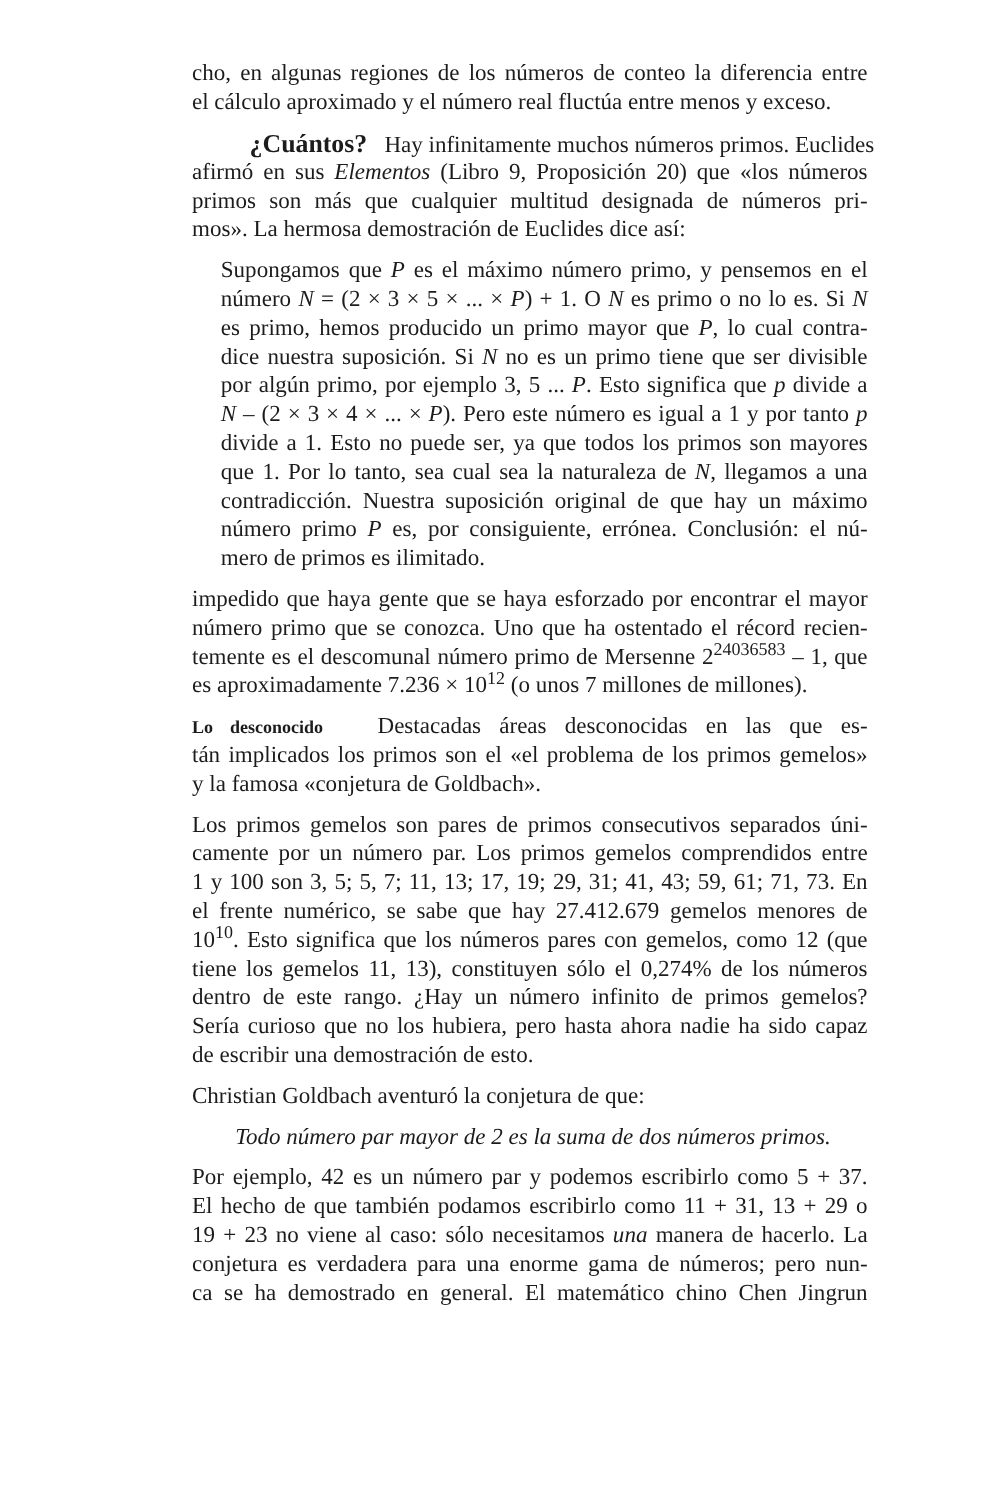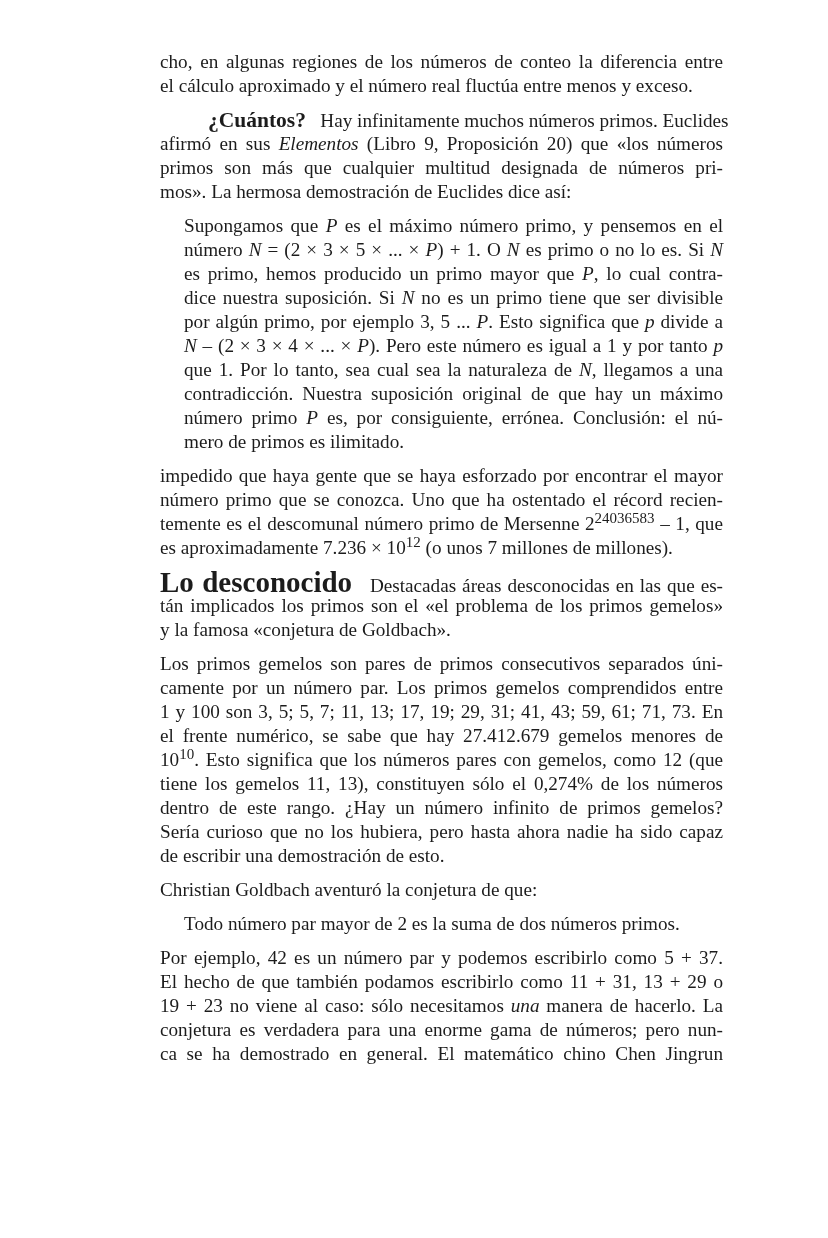--- a/index.html
+++ b/index.html
@@ -6,24 +6,24 @@
   body { width:828px; height:1238px; position:relative; overflow:hidden;
          font-family:"Liberation Serif", "DejaVu Serif", serif; color:#1c1c1c; }
   .page { position:absolute; left:160px; top:50px; width:563px; }
   .line { display:block; height:24px; line-height:24px; font-size:19.2px;
           text-align:justify; text-align-last:justify; white-space:nowrap; }
   .line.last { text-align-last:left; }
   .para { margin-bottom:10px; }
   .quote { margin-left:24px; }
   .quote .line { width:539px; }
   .head { font-weight:bold; font-size:21.5px;margin-left:48px; }
-  .head2 { font-weight:bold; font-size:29px; }
+  .head2 { font-weight:bold; font-size:15px; }
   sup { font-size:15px; line-height:0; vertical-align:7px; }
   i { font-style:italic; }
-  .conj { margin-left:24px; }
+  .conj { margin-left:36px; font-style:italic; }
 </style>
 </head>
 <body>
 
 <div class="page">
 
   <div class="para">
     <span class="line">cho, en algunas regiones de los números de conteo la diferencia entre</span>
     <span class="line last">el cálculo aproximado y el número real fluctúa entre menos y exceso.</span>
   </div>
@@ -35,20 +35,21 @@
     <span class="line last">mos». La hermosa demostración de Euclides dice así:</span>
   </div>
 
   <div class="para quote">
     <span class="line"><span>Supongamos que </span><i>P</i><span> es el máximo número primo, y pensemos en el</span></span>
     <span class="line"><span>número </span><i>N</i><span> = (2 × 3 × 5 × ... × </span><i>P</i><span>) + 1. O </span><i>N</i><span> es primo o no lo es. Si </span><i>N</i></span>
     <span class="line"><span>es primo, hemos producido un primo mayor que </span><i>P</i><span>, lo cual contra-</span></span>
     <span class="line"><span>dice nuestra suposición. Si </span><i>N</i><span> no es un primo tiene que ser divisible</span></span>
     <span class="line"><span>por algún primo, por ejemplo 3, 5 ... </span><i>P</i><span>. Esto significa que </span><i>p</i><span> divide a</span></span>
     <span class="line"><i>N</i><span> – (2 × 3 × 4 × ... × </span><i>P</i><span>). Pero este número es igual a 1 y por tanto </span><i>p</i></span>
+    <span class="line">divide a 1. Esto no puede ser, ya que todos los primos son mayores</span>
     <span class="line"><span>que 1. Por lo tanto, sea cual sea la naturaleza de </span><i>N</i><span>, llegamos a una</span></span>
     <span class="line">contradicción. Nuestra suposición original de que hay un máximo</span>
     <span class="line"><span>número primo </span><i>P</i><span> es, por consiguiente, errónea. Conclusión: el nú-</span></span>
     <span class="line last">mero de primos es ilimitado.</span>
   </div>
 
   <div class="para">
     <span class="line">impedido que haya gente que se haya esforzado por encontrar el mayor</span>
     <span class="line">número primo que se conozca. Uno que ha ostentado el récord recien-</span>
     <span class="line"><span>temente es el descomunal número primo de Mersenne 2</span><sup>24036583</sup><span> – 1, que</span></span>

